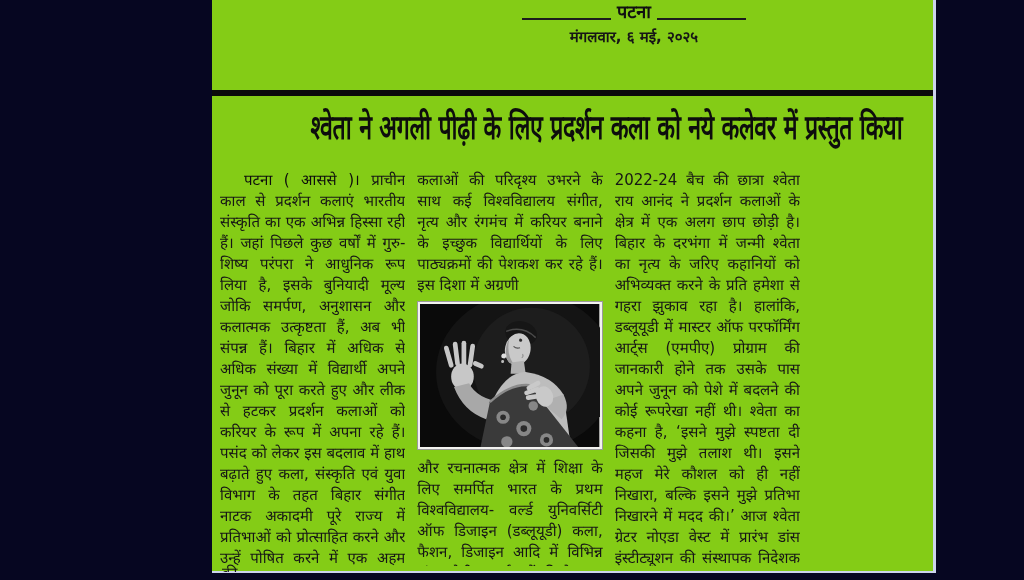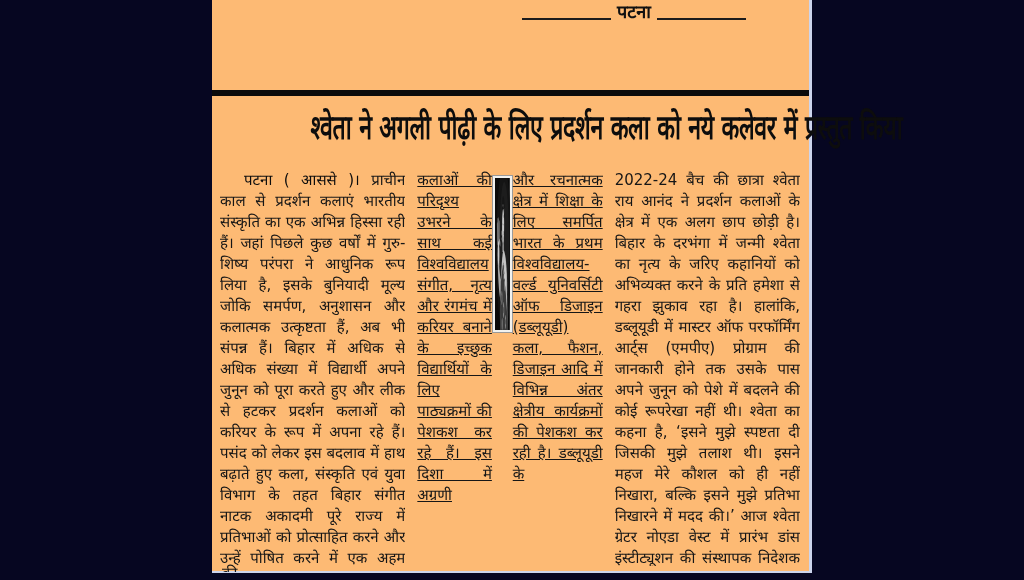--- a/index.html
+++ b/index.html
@@ -5,22 +5,22 @@
   * { margin: 0; padding: 0; box-sizing: border-box; }
   html, body { width: 1024px; height: 580px; overflow: hidden; }
   body {
     background: #060621;
     font-family: "DejaVu Sans", "Liberation Sans", sans-serif;
     position: relative;
   }
   .paper {
     position: absolute;
     left: 212px; top: 0;
-    width: 600px; height: 573px;
-    background: #fdba74;
+    width: 724px; height: 573px;
+    background: #84cc16;
     border-right: 3px solid #ccd4ec;
     border-bottom: 2px solid #ccd4ec;
   }
   
   .masthead {
     position: absolute;
     left: 300px; top: 0;
     width: 300px; height: 88px;
   }
   .mast-center {
@@ -87,21 +87,21 @@
     font-size: 15px;
     line-height: 21px;
     font-weight: 500;
     color: #161616;
     text-align: justify;
     overflow: hidden;
   }
   .col p { text-align: justify; }
   .indent { text-indent: 24px; }
   .lead { font-weight: 400; color: #0d0d0d; }
-  .mid { display: flex; flex-direction: row; text-decoration: underline; }
+  .mid { display: flex; flex-direction: column; }
   
   .photo {
     margin: 5px 0 8px 0;
     border: 1px solid #9a9a9a;
     background: #f2f2ef;
     padding: 2px;
     height: 158px;
   }
   .photo svg { display: block; width: 100%; height: 100%; }
   
@@ -122,20 +122,21 @@
 <div class="stage">
   <div class="paper">
 
     <div class="masthead">
       <div class="mast-center">
         <div class="city-row">
           <span class="city-rule"></span>
           <span class="mast-city">पटना</span>
           <span class="city-rule"></span>
         </div>
+        <div class="mast-date">मंगलवार, ६ मई, २०२५</div>
       </div>
 
     </div>
 
     <div class="thickrule"></div>
 
     <h1 class="headline" style="transform-origin: center center; transform: scaleX(0.68046);">श्वेता ने अगली पीढ़ी के लिए प्रदर्शन कला को नये कलेवर में प्रस्तुत किया</h1>
 
     <div class="columns">
 

